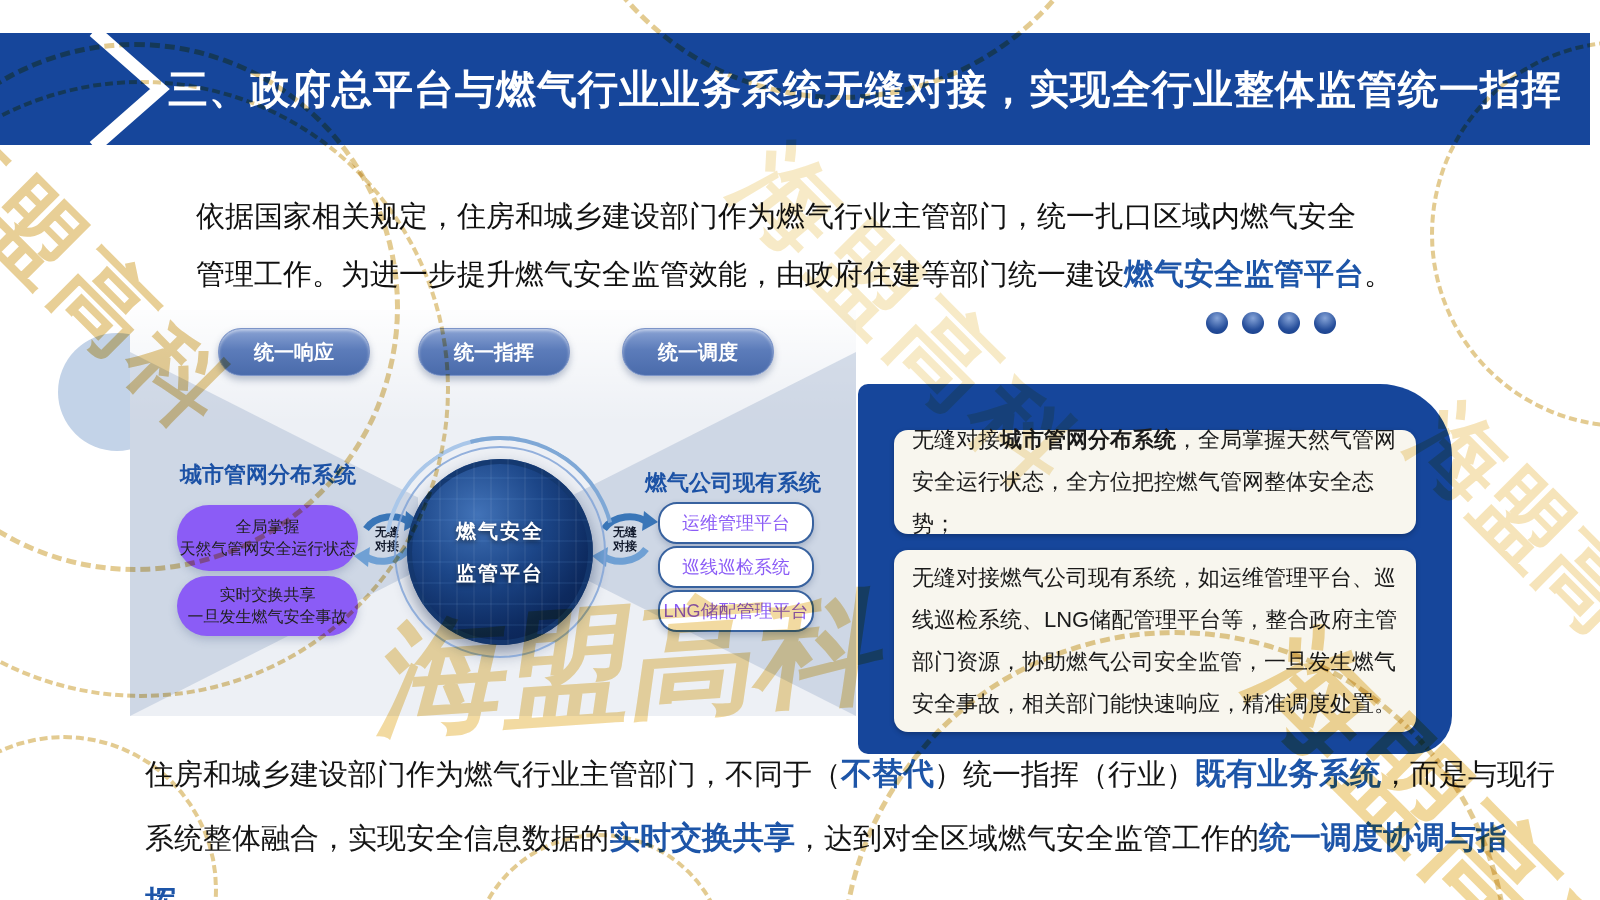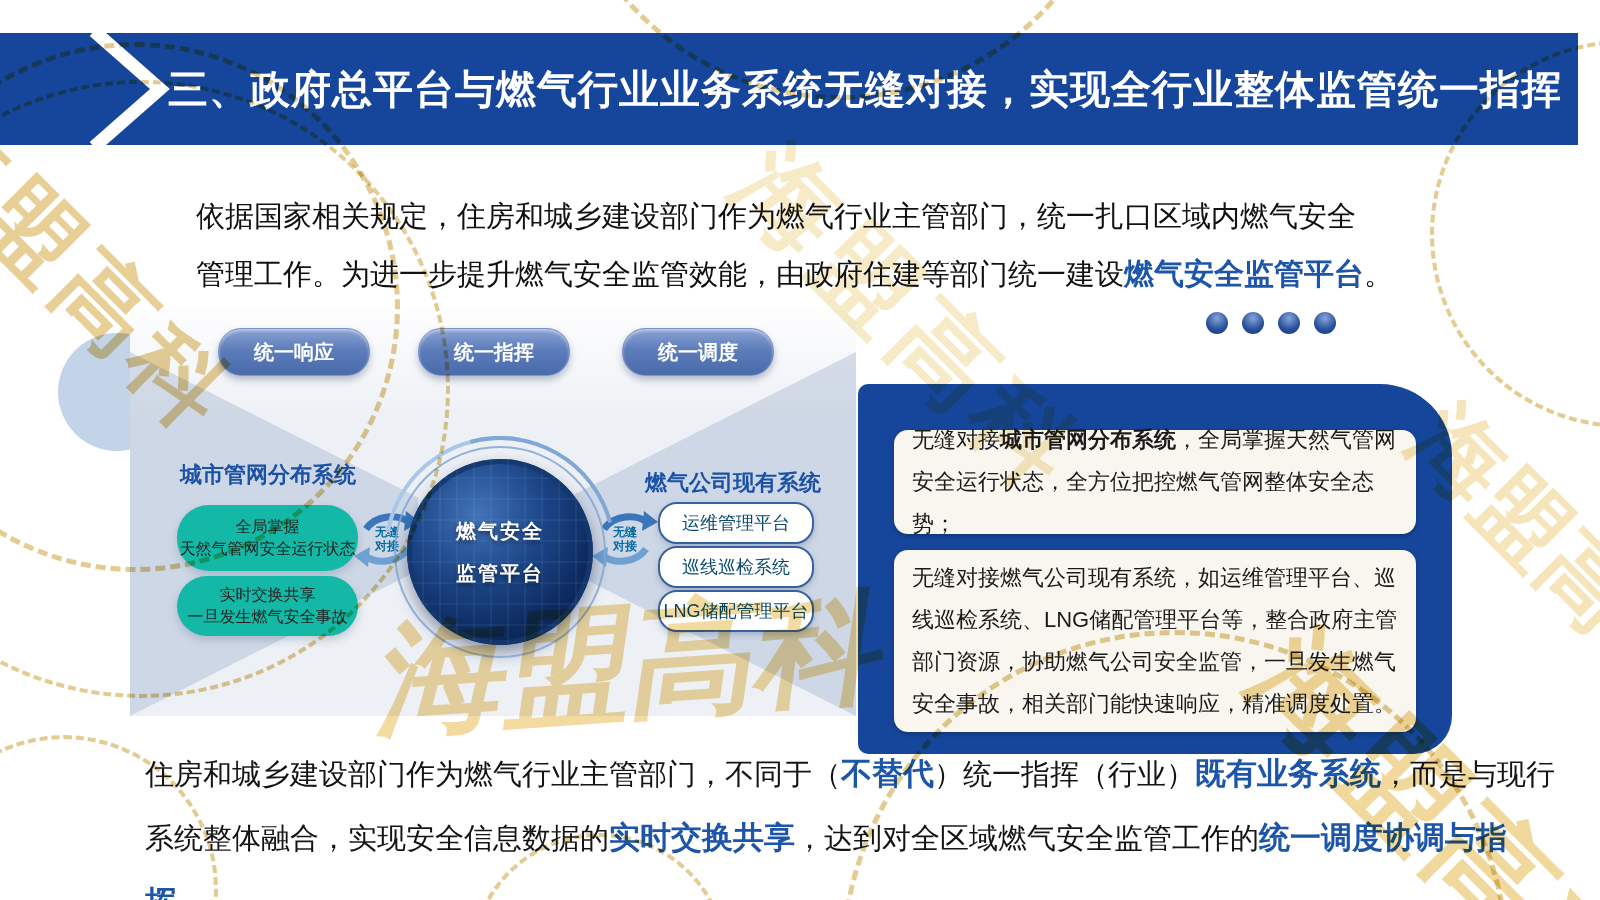--- a/index.html
+++ b/index.html
@@ -1,20 +1,20 @@
 <!DOCTYPE html>
 <html><head>
 <meta charset="utf-8">
 <style>
   html,body{margin:0;padding:0;}
   body{width:1600px;height:900px;background:#fff;font-family:"Liberation Sans",sans-serif;overflow:hidden;}
   #stage{position:relative;width:1600px;height:900px;background:#fff;overflow:hidden;}
 
   
-  .banner{position:absolute;left:0;top:33px;width:1578px;height:112px;background:#16469b;z-index:4;overflow:hidden;}
+  .banner{position:absolute;left:0;top:33px;width:1578px;height:112px;background:#16469b;z-index:4;overflow:hidden;padding-left:12px;}
   .banner-title{position:absolute;left:168px;top:50%;transform:translateY(-50%);
     font-size:40px;font-weight:bold;color:#ffffff;letter-spacing:1px;white-space:nowrap;}
   .chevron{position:absolute;left:88px;top:-4px;}
 
   
   .intro{position:absolute;left:196px;top:188px;width:1290px;font-size:29px;line-height:57px;color:#111;z-index:4;}
   .hl{color:#1d55a8;font-weight:bold;}
   .intro .hl{font-size:30px;}
 
   
@@ -30,28 +30,28 @@
   .tpill{position:absolute;top:18px;width:150px;height:46px;border-radius:23px;
     background:linear-gradient(180deg,#8aa3d4 0%,#5c7cba 45%,#4a6bab 100%);
     border:1px solid #7d95c8;box-shadow:0 4px 7px rgba(60,80,120,.35), inset 0 2px 3px rgba(255,255,255,.45);
     color:#fff;font-size:20px;font-weight:bold;display:flex;align-items:center;justify-content:center;}
   .tpill1{left:88px;} .tpill2{left:288px;} .tpill3{left:492px;}
 
   .grp-title{position:absolute;font-size:22px;font-weight:bold;color:#1b51a5;white-space:nowrap;}
   .grp-title.left{left:50px;top:150px;}
   .grp-title.right{left:515px;top:158px;}
 
-  .bubble{position:absolute;left:47px;width:181px;border-radius:32px;background:#14b8a6;
+  .bubble{position:absolute;left:47px;width:181px;border-radius:32px;background:#8b5cf6;
     box-shadow:0 4px 9px rgba(90,110,150,.30);display:flex;flex-direction:column;align-items:center;justify-content:center;
     font-size:16px;line-height:22px;color:#222;text-align:center;}
   .bubble1{top:195px;height:66px;} .bubble2{top:266px;height:60px;}
 
   .rpill{position:absolute;left:528px;width:152px;height:38px;border-radius:19px;background:#fff;
     border:2px solid #38629f;box-shadow:0 3px 6px rgba(70,90,130,.3);
-    display:flex;align-items:center;justify-content:center;font-size:18px;color:#0c4a6e;}
+    display:flex;align-items:center;justify-content:center;font-size:18px;color:#8b5cf6;}
   .rpill1{top:192px;} .rpill2{top:236px;} .rpill3{top:280px;}
 
   
   .globe{position:absolute;left:277px;top:149px;width:186px;height:186px;border-radius:50%;
     background:radial-gradient(circle at 38% 30%,#4273b8 0%,#1c4688 38%,#0d2a5f 68%,#071c44 100%);
     box-shadow:0 8px 16px rgba(20,40,80,.45), inset 0 0 0 5px rgba(20,55,110,.9);
     display:flex;flex-direction:column;align-items:center;justify-content:center;z-index:2;}
   .globe::before{content:"";position:absolute;inset:-13px;border-radius:50%;border:2px solid rgba(130,165,215,.85);}
   .globe::after{content:"";position:absolute;inset:0;border-radius:50%;
     background:repeating-linear-gradient(90deg,transparent 0 15px,rgba(255,255,255,.05) 15px 17px),
@@ -59,21 +59,21 @@
   .garc{position:absolute;inset:-23px;border-radius:50%;border:4px solid transparent;}
   .garc.a1{border-top-color:#aac7e9;transform:rotate(-35deg);}
   .garc.a2{border-left-color:#7fa8d6;transform:rotate(120deg);}
   .globe-line{position:relative;z-index:2;font-size:20px;font-weight:bold;color:#fff;line-height:42px;
     text-shadow:0 2px 5px rgba(0,0,0,.55);letter-spacing:2px;}
 
   
   .connector{position:absolute;width:66px;height:72px;}
   .connector.cl{left:224px;top:193px;} .connector.cr{left:462px;top:193px;}
   .connector-label{position:absolute;inset:0;display:flex;flex-direction:column;align-items:center;justify-content:center;
-    font-size:12px;line-height:14px;font-weight:bold;color:#0369a1;}
+    font-size:12px;line-height:14px;font-weight:bold;color:#0f172a;}
 
   
   .dots{position:absolute;left:1206px;top:312px;display:flex;gap:14px;z-index:4;}
   .dot{width:22px;height:22px;border-radius:50%;
     background:radial-gradient(circle at 50% 28%,#86a4d8,#274f9b 60%,#123a85);}
 
   
   .bpanel{position:absolute;left:858px;top:346px;width:594px;height:370px;background:#16469b;
     border-radius:10px 72px 38px 10px;z-index:3;margin-top:38px;}
   .wbox{position:absolute;left:36px;width:522px;background:#f8f6ee;border-radius:14px;

